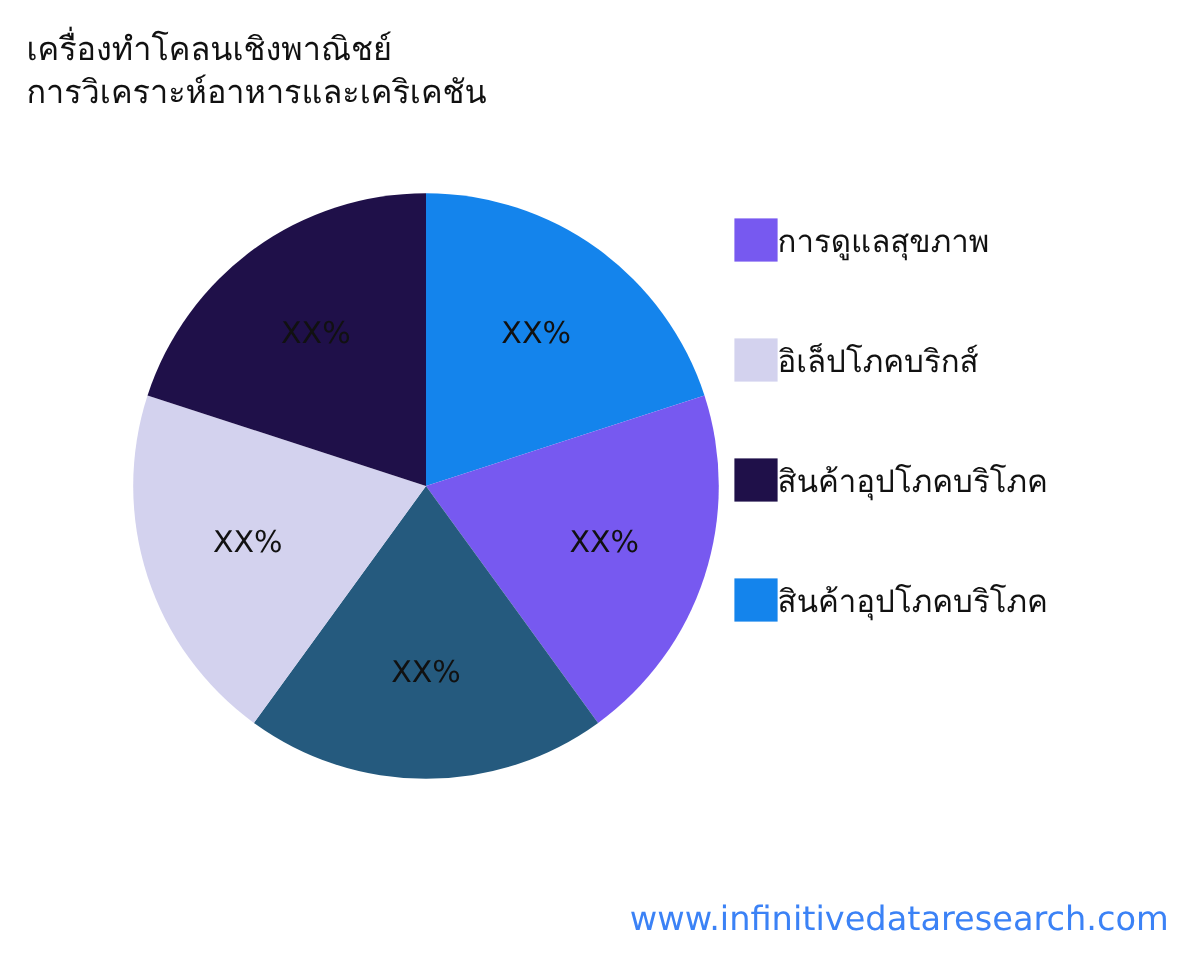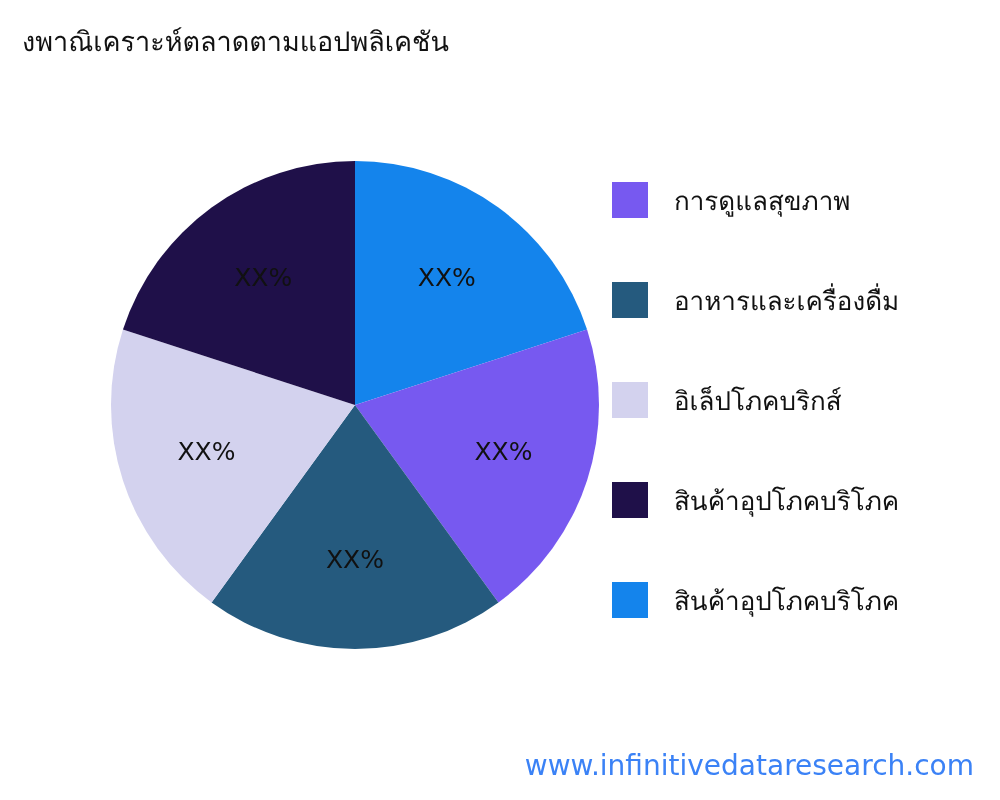--- a/index.html
+++ b/index.html
@@ -60,39 +60,39 @@
     display: flex;
     align-items: center;
     height: 100px;
   }
   .legend-swatch {
     width: 36px;
     height: 36px;
     flex: 0 0 36px;
   }
   .legend-label {
-    margin-left: 26px;
     font-size: 26px;
     color: #111111;
     white-space: nowrap;
   }
   #footer-url {
     position: absolute;
     right: 26px;
     bottom: 18px;
     font-size: 28px;
     color: #3b82f6;
     font-family: "DejaVu Sans", sans-serif;
   }
 </style>
 </head>
 <body>
 
 <div id="title-block">
-  <div class="title-line">งพาณิเคราะห์ตลาดตามแอปพลิเคชัน</div>
+  <div class="title-line">เครื่องทำโคลนเชิงพาณิชย์</div>
+  <div class="title-line">การวิเคราะห์อาหารและเคริเคชัน</div>
 </div>
 
 <div id="chart-area">
 
   <div id="pie-wrap">
     <svg id="pie-svg" width="490" height="490" viewBox="0 0 490 490">
       <g id="pie-slices">
           <path d="M 245 245 L 245.00 1.00 A 244 244 0 0 1 477.06 169.60 Z" fill="#1484ec"></path>
           <path d="M 245 245 L 477.06 169.60 A 244 244 0 0 1 388.42 442.40 Z" fill="#7759f0"></path>
           <path d="M 245 245 L 388.42 442.40 A 244 244 0 0 1 101.58 442.40 Z" fill="#255a7e"></path>
@@ -108,24 +108,20 @@
         </g>
     </svg>
   </div>
 
   <div id="legend">
     <div class="legend-row">
       <span class="legend-swatch" style="background: rgb(119, 89, 240);"></span>
       <span class="legend-label">การดูแลสุขภาพ</span>
     </div>
     <div class="legend-row">
-      <span class="legend-swatch" style="background: rgb(37, 90, 126);"></span>
-      <span class="legend-label">อาหารและเครื่องดื่ม</span>
-    </div>
-    <div class="legend-row">
       <span class="legend-swatch" style="background: rgb(211, 210, 238);"></span>
       <span class="legend-label">อิเล็ปโภคบริกส์</span>
     </div>
     <div class="legend-row">
       <span class="legend-swatch" style="background: rgb(31, 16, 73);"></span>
       <span class="legend-label">สินค้าอุปโภคบริโภค</span>
     </div>
     <div class="legend-row">
       <span class="legend-swatch" style="background: rgb(20, 132, 236);"></span>
       <span class="legend-label">สินค้าอุปโภคบริโภค</span>

